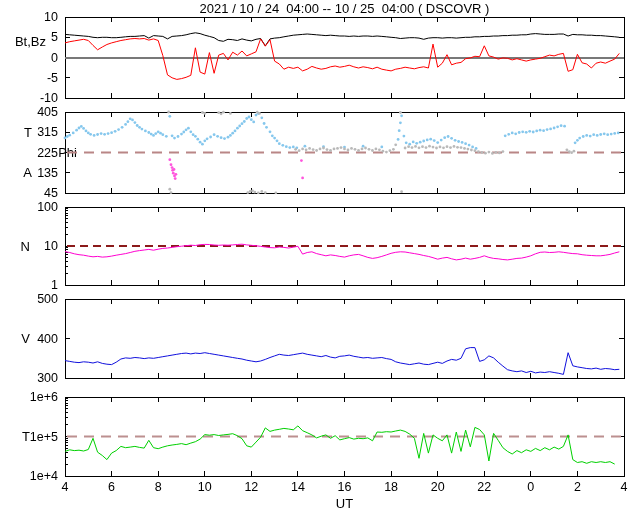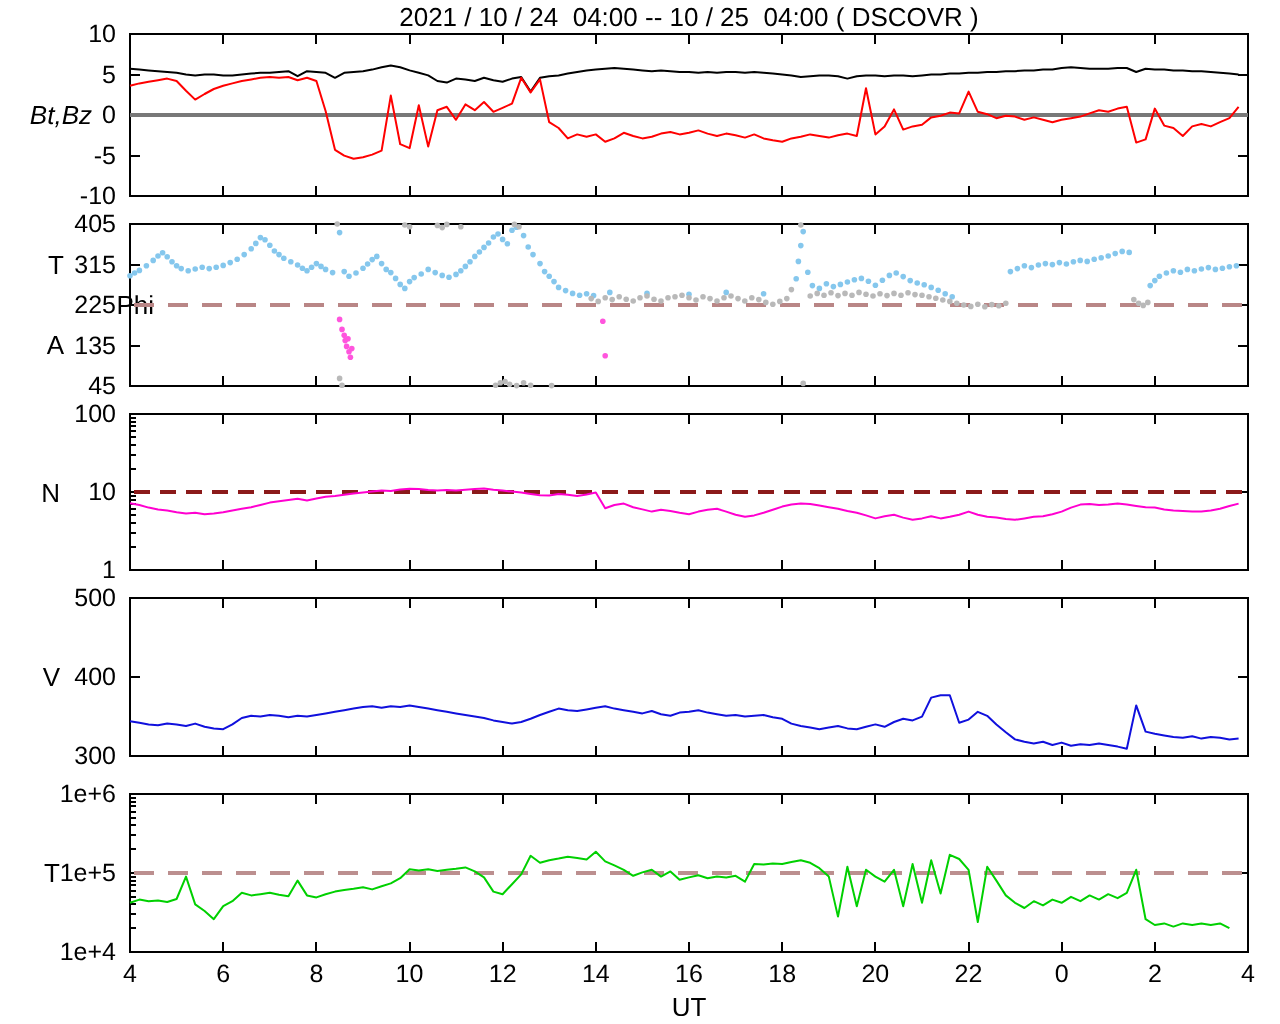--- a/index.html
+++ b/index.html
@@ -10,21 +10,21 @@
          font-size:13px;white-space:pre;}
   .xlab{position:absolute;left:65px;top:496px;width:559px;text-align:center;font-size:13px;text-decoration:underline;}
   .side{position:absolute;left:0;text-align:right;font-size:13px;line-height:13px;}
 </style>
 </head>
 <body>
 
 <div class="fig">
   <div class="title">2021 / 10 / 24  04:00 -- 10 / 25  04:00 ( DSCOVR )</div>
 
-  <div class="side" style="top:51px;width:46px;font-style:italic;">Bt,Bz</div>
+  <div class="side" style="top:35px;width:46px;">Bt,Bz</div>
   <div class="side" style="top:126px;width:32px;">T</div>
   <div class="side" style="top:146px;width:32px;margin-left:45px;">Phi</div>
   <div class="side" style="top:166px;width:32px;">A</div>
   <div class="side" style="top:240px;width:30px;">N</div>
   <div class="side" style="top:332px;width:30px;">V</div>
   <div class="side" style="top:430px;width:30px;">T</div>
 
   <svg id="plot" width="640" height="512" viewBox="0 0 640 512">
       <g>
         <rect x="65" y="17" width="559" height="81" fill="none" stroke="#000" stroke-width="1" shape-rendering="crispEdges"></rect>

